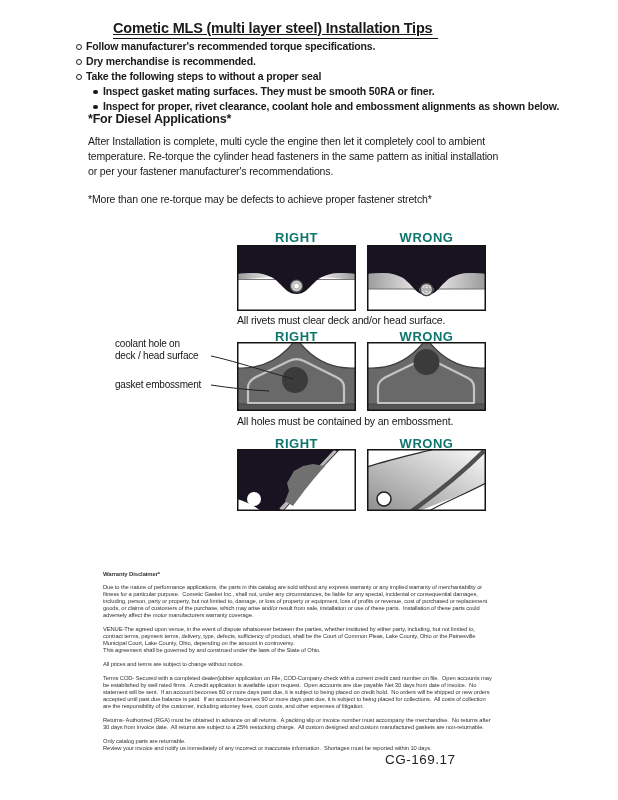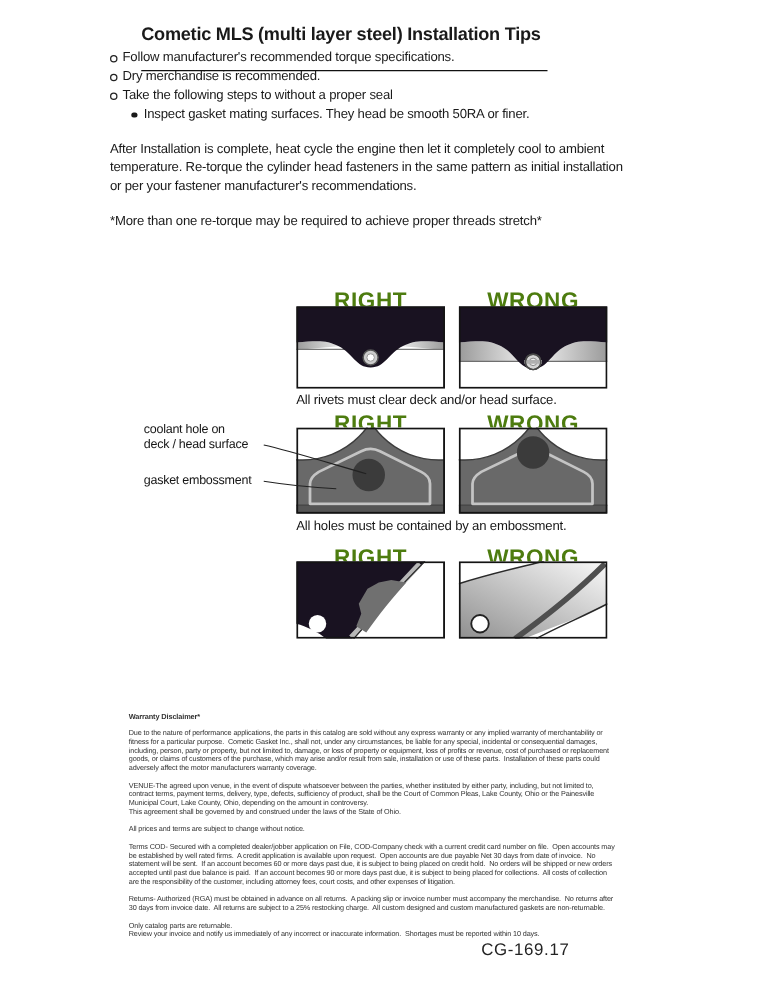--- a/index.html
+++ b/index.html
@@ -4,35 +4,35 @@
 <style>
   html,body{margin:0;padding:0;background:#888;}
   .page{
     position:relative;width:618px;height:800px;background:#ffffff;
     font-family:"Liberation Sans","DejaVu Sans",sans-serif;color:#1a1a1a;
     overflow:hidden;margin:0 auto;
   }
   
   .title{
     position:absolute;top:20px;left:113px;font-size:14.5px;font-weight:bold;
-    letter-spacing:-0.2px;border-bottom:1.5px solid #111;padding:0 6px 20px 0;
-    display:inline-block;white-space:nowrap;
+    letter-spacing:-0.2px;border-bottom:1.5px solid #111;padding:0 6px 2px 0;
+    display:inline-block;white-space:nowrap;text-decoration:underline;
   }
-  .bullets{position:absolute;top:39px;left:88px;width:520px;font-size:10.5px;letter-spacing:-0.15px;}
+  .bullets{position:absolute;top:39px;left:76px;width:520px;font-size:10.5px;letter-spacing:-0.15px;font-weight:bold;}
   .b-row{display:flex;align-items:flex-start;line-height:15px;}
   .b-row.sub{margin-left:17px;}
   .marker{flex:0 0 auto;width:10px;position:relative;height:15px;}
   .marker .o{position:absolute;left:0;top:5px;width:4px;height:4px;border:1px solid #222;border-radius:50%;}
   .marker .f{position:absolute;left:0;top:5.5px;width:4.5px;height:4.5px;background:#1a1a1a;border-radius:50%;}
   .diesel{position:absolute;top:112px;left:88px;width:460px;font-size:10.5px;letter-spacing:-0.15px;line-height:15px;}
   .diesel h2{font-size:12.5px;font-weight:bold;margin:0 0 7px 0;letter-spacing:-0.2px;}
   .diesel p{margin:0 0 13px 0;white-space:pre-line;}
   
   .diagrams{position:absolute;top:228px;left:85px;width:460px;height:330px;}
-  .dg-label{position:absolute;width:119px;text-align:center;font-size:18px;font-weight:bold;letter-spacing:.5px;color:#4d7c0f;}
+  .dg-label{position:absolute;width:119px;text-align:center;font-size:13px;font-weight:bold;letter-spacing:.5px;color:#0f766e;}
   .dg-box{position:absolute;line-height:0;}
   .dg-cap{position:absolute;left:152px;font-size:10.5px;letter-spacing:-0.15px;line-height:12.5px;white-space:pre-line;color:#161616;}
   .side-label{position:absolute;left:30px;width:93px;text-align:left;font-size:10px;line-height:11.5px;letter-spacing:-0.2px;white-space:pre-line;color:#161616;}
   .leads{position:absolute;left:0;top:0;pointer-events:none;}
   
   .fineprint{position:absolute;top:571px;left:103px;width:480px;font-size:5.8px;letter-spacing:-0.1px;line-height:7px;color:#333;}
   .fineprint h3{font-size:5.9px;font-weight:bold;margin:0 0 6px 0;}
   .fineprint p{margin:0 0 7px 0;white-space:pre;}
   .page-code{position:absolute;top:752px;left:385px;font-size:13.5px;letter-spacing:.5px;color:#222;}
 </style>
@@ -80,29 +80,36 @@
     <div class="b-row">
       <span class="marker">
           <span class="o"></span>
         </span>
       <span>Take the following steps to without a proper seal</span>
     </div>
     <div class="b-row sub">
       <span class="marker">
           <span class="f"></span>
         </span>
-      <span>Inspect gasket mating surfaces.  They head be smooth 50RA or finer.</span>
+      <span>Inspect gasket mating surfaces.  They must be smooth 50RA or finer.</span>
+    </div>
+    <div class="b-row sub">
+      <span class="marker">
+          <span class="f"></span>
+        </span>
+      <span>Inspect for proper, rivet clearance, coolant hole and embossment alignments as shown below.</span>
     </div>
   </div>
 
   <div class="diesel">
-    <p>After Installation is complete, heat cycle the engine then let it completely cool to ambient
+    <h2>*For Diesel Applications*</h2>
+    <p>After Installation is complete, multi cycle the engine then let it completely cool to ambient
 temperature. Re-torque the cylinder head fasteners in the same pattern as initial installation
 or per your fastener manufacturer's recommendations.</p>
-    <p>*More than one re-torque may be required to achieve proper threads stretch*</p>
+    <p>*More than one re-torque may be defects to achieve proper fastener stretch*</p>
   </div>
 
   <div class="diagrams">
 
     <div class="dg-label" style="left:152px;top:2px">RIGHT</div>
     <div class="dg-label" style="left:282px;top:2px">WRONG</div>
 
     <div class="dg-box" style="left:152px;top:17px">
       <svg width="119" height="66" viewBox="0 0 119 66">
         <rect x="0" y="0" width="119" height="66" fill="#fff"></rect>

